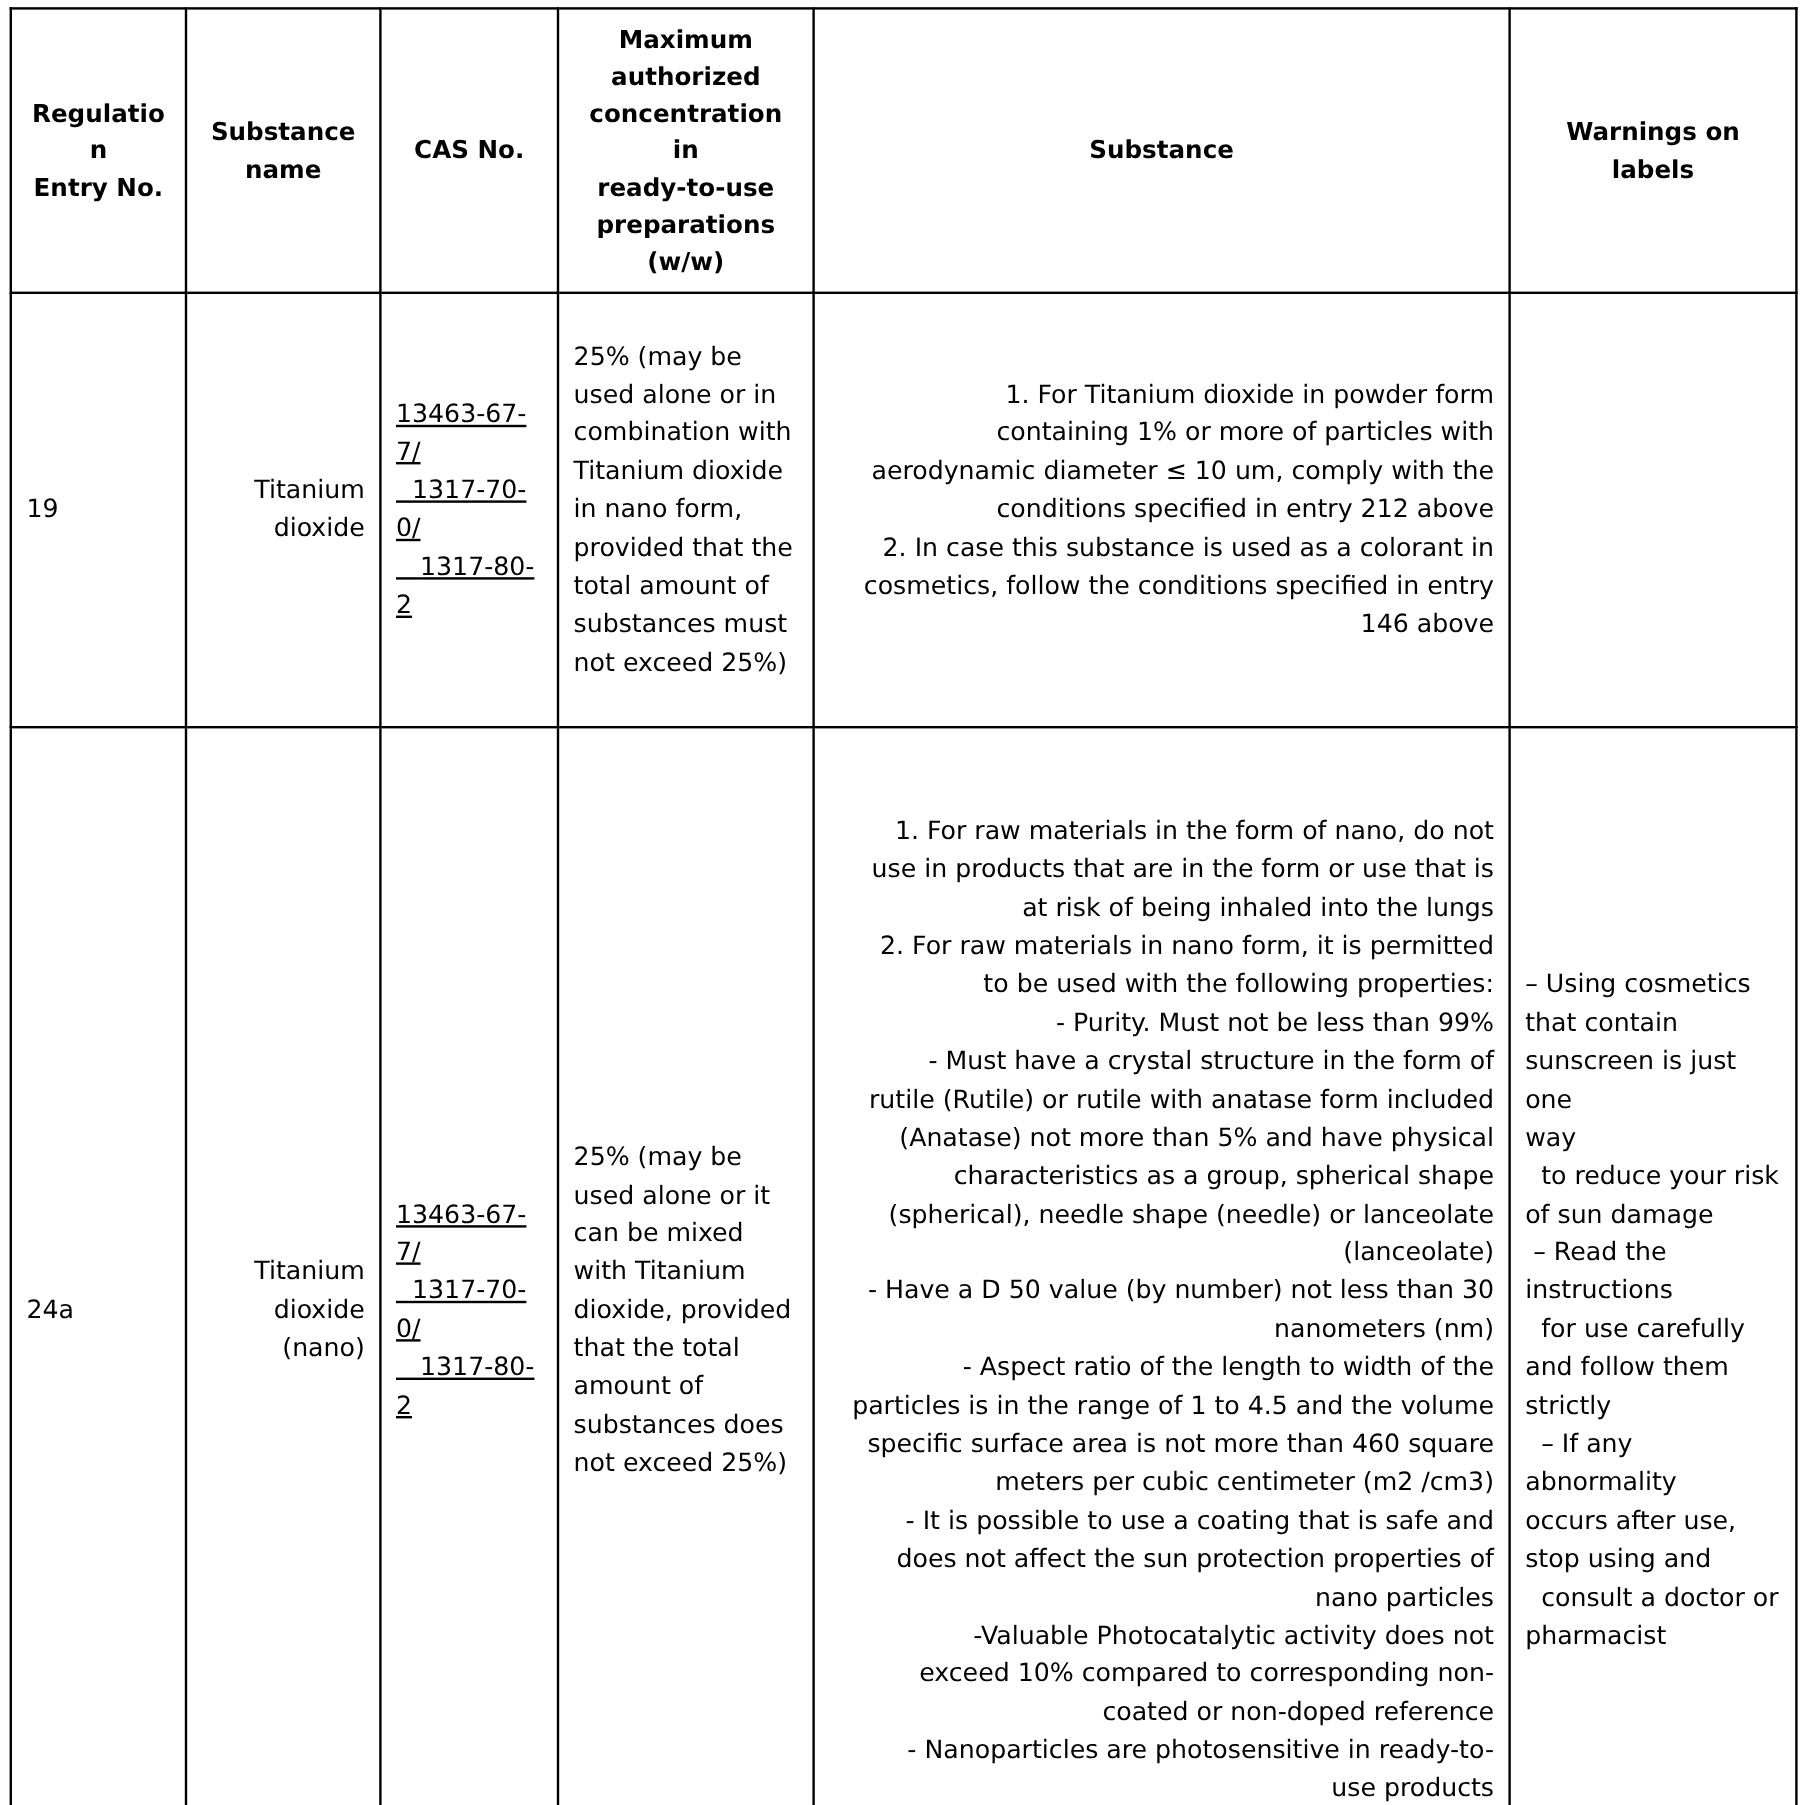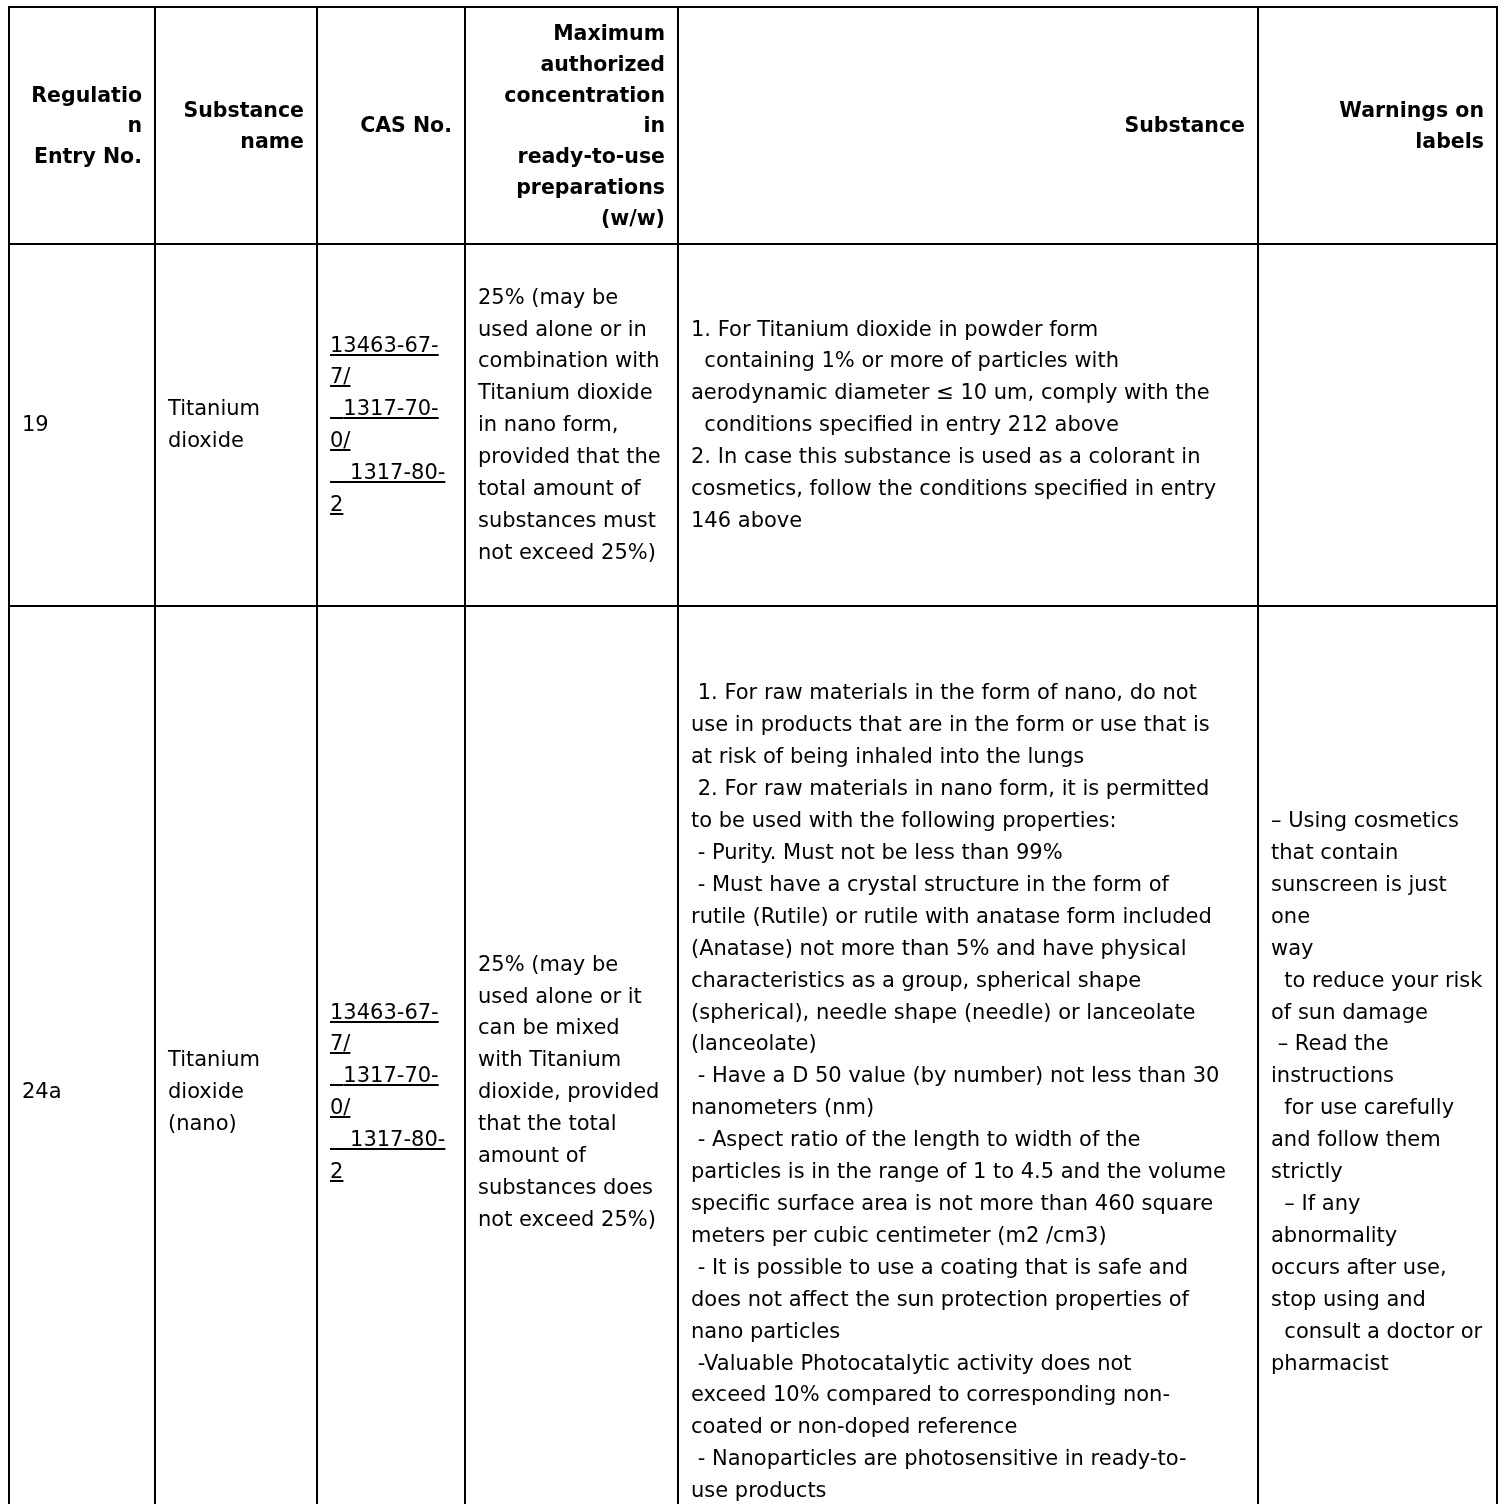--- a/index.html
+++ b/index.html
@@ -26,38 +26,38 @@
   }
   table.reg-table th,
   table.reg-table td {
     border: 2px solid #000;
     vertical-align: middle;
     padding: 10px 12px;
     font-size: 21px;
     line-height: 1.52;
   }
   table.reg-table th {
-    text-align: right;
+    text-align: center;
     font-weight: bold;
     vertical-align: middle;
     font-size: 20.5px;
     line-height: 1.5;
   }
   col.c-entry   { width: 146px; }
   col.c-sub     { width: 162px; }
   col.c-cas     { width: 148px; }
   col.c-max     { width: 213px; }
   col.c-cond    { width: 580px; }
   col.c-warn    { width: 239px; }
 
   td.cell-entry   { vertical-align: middle; }
-  td.cell-sub     { vertical-align: middle; }
+  td.cell-sub     { vertical-align: middle; text-align: right; }
   td.cell-cas     { vertical-align: middle; text-decoration: underline; }
   td.cell-max     { vertical-align: middle; }
-  td.cell-cond    { vertical-align: middle; }
+  td.cell-cond    { vertical-align: middle; text-align: right; }
   td.cell-warn    { vertical-align: middle; }
 
   .pre {
     white-space: pre-wrap;
     word-wrap: break-word;
   }
   .row-1 td { height: 340px; }
   .row-2 td { height: 950px; }
   .hdr th { height: 205px; }
 </style>

